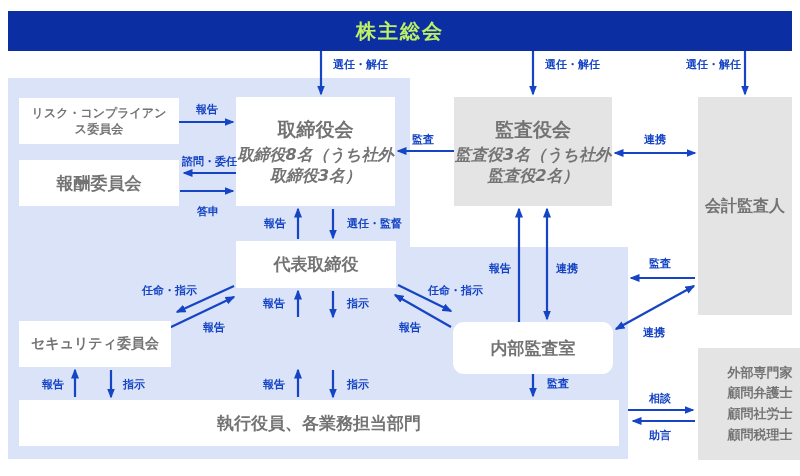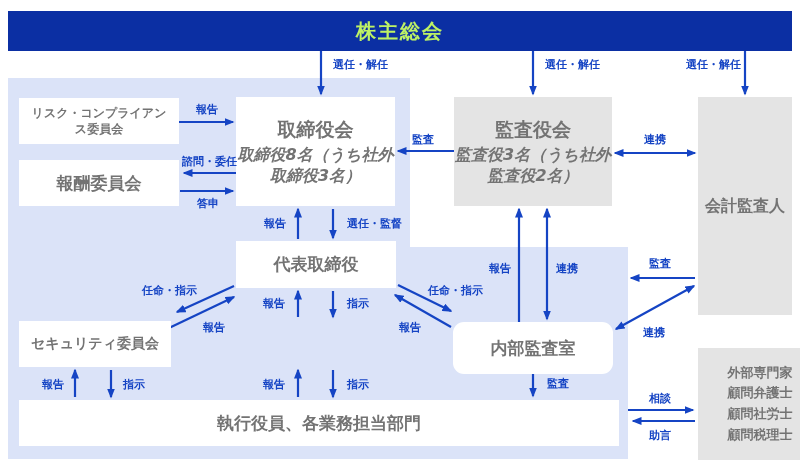--- a/index.html
+++ b/index.html
@@ -114,21 +114,21 @@
     <div>顧問弁護士</div>
     <div>顧問社労士</div>
     <div>顧問税理士</div>
   </div>
 
   <span class="lbl" style="left:333px;top:57px;">選任・解任</span>
   <span class="lbl" style="left:545px;top:57px;">選任・解任</span>
   <span class="lbl" style="left:686px;top:57px;">選任・解任</span>
   <span class="lbl" style="left:196px;top:102px;">報告</span>
   <span class="lbl" style="left:182px;top:154px;">諮問・委任</span>
-  <span class="lbl" style="left:197px;top:196px;">答申</span>
+  <span class="lbl" style="left:197px;top:204px;">答申</span>
   <span class="lbl" style="left:412px;top:132px;">監査</span>
   <span class="lbl" style="left:644px;top:132px;">連携</span>
   <span class="lbl" style="left:264px;top:216px;">報告</span>
   <span class="lbl" style="left:347px;top:216px;">選任・監督</span>
   <span class="lbl" style="left:263px;top:296px;">報告</span>
   <span class="lbl" style="left:347px;top:296px;">指示</span>
   <span class="lbl" style="left:263px;top:377px;">報告</span>
   <span class="lbl" style="left:347px;top:377px;">指示</span>
   <span class="lbl" style="left:42px;top:377px;">報告</span>
   <span class="lbl" style="left:123px;top:377px;">指示</span>

